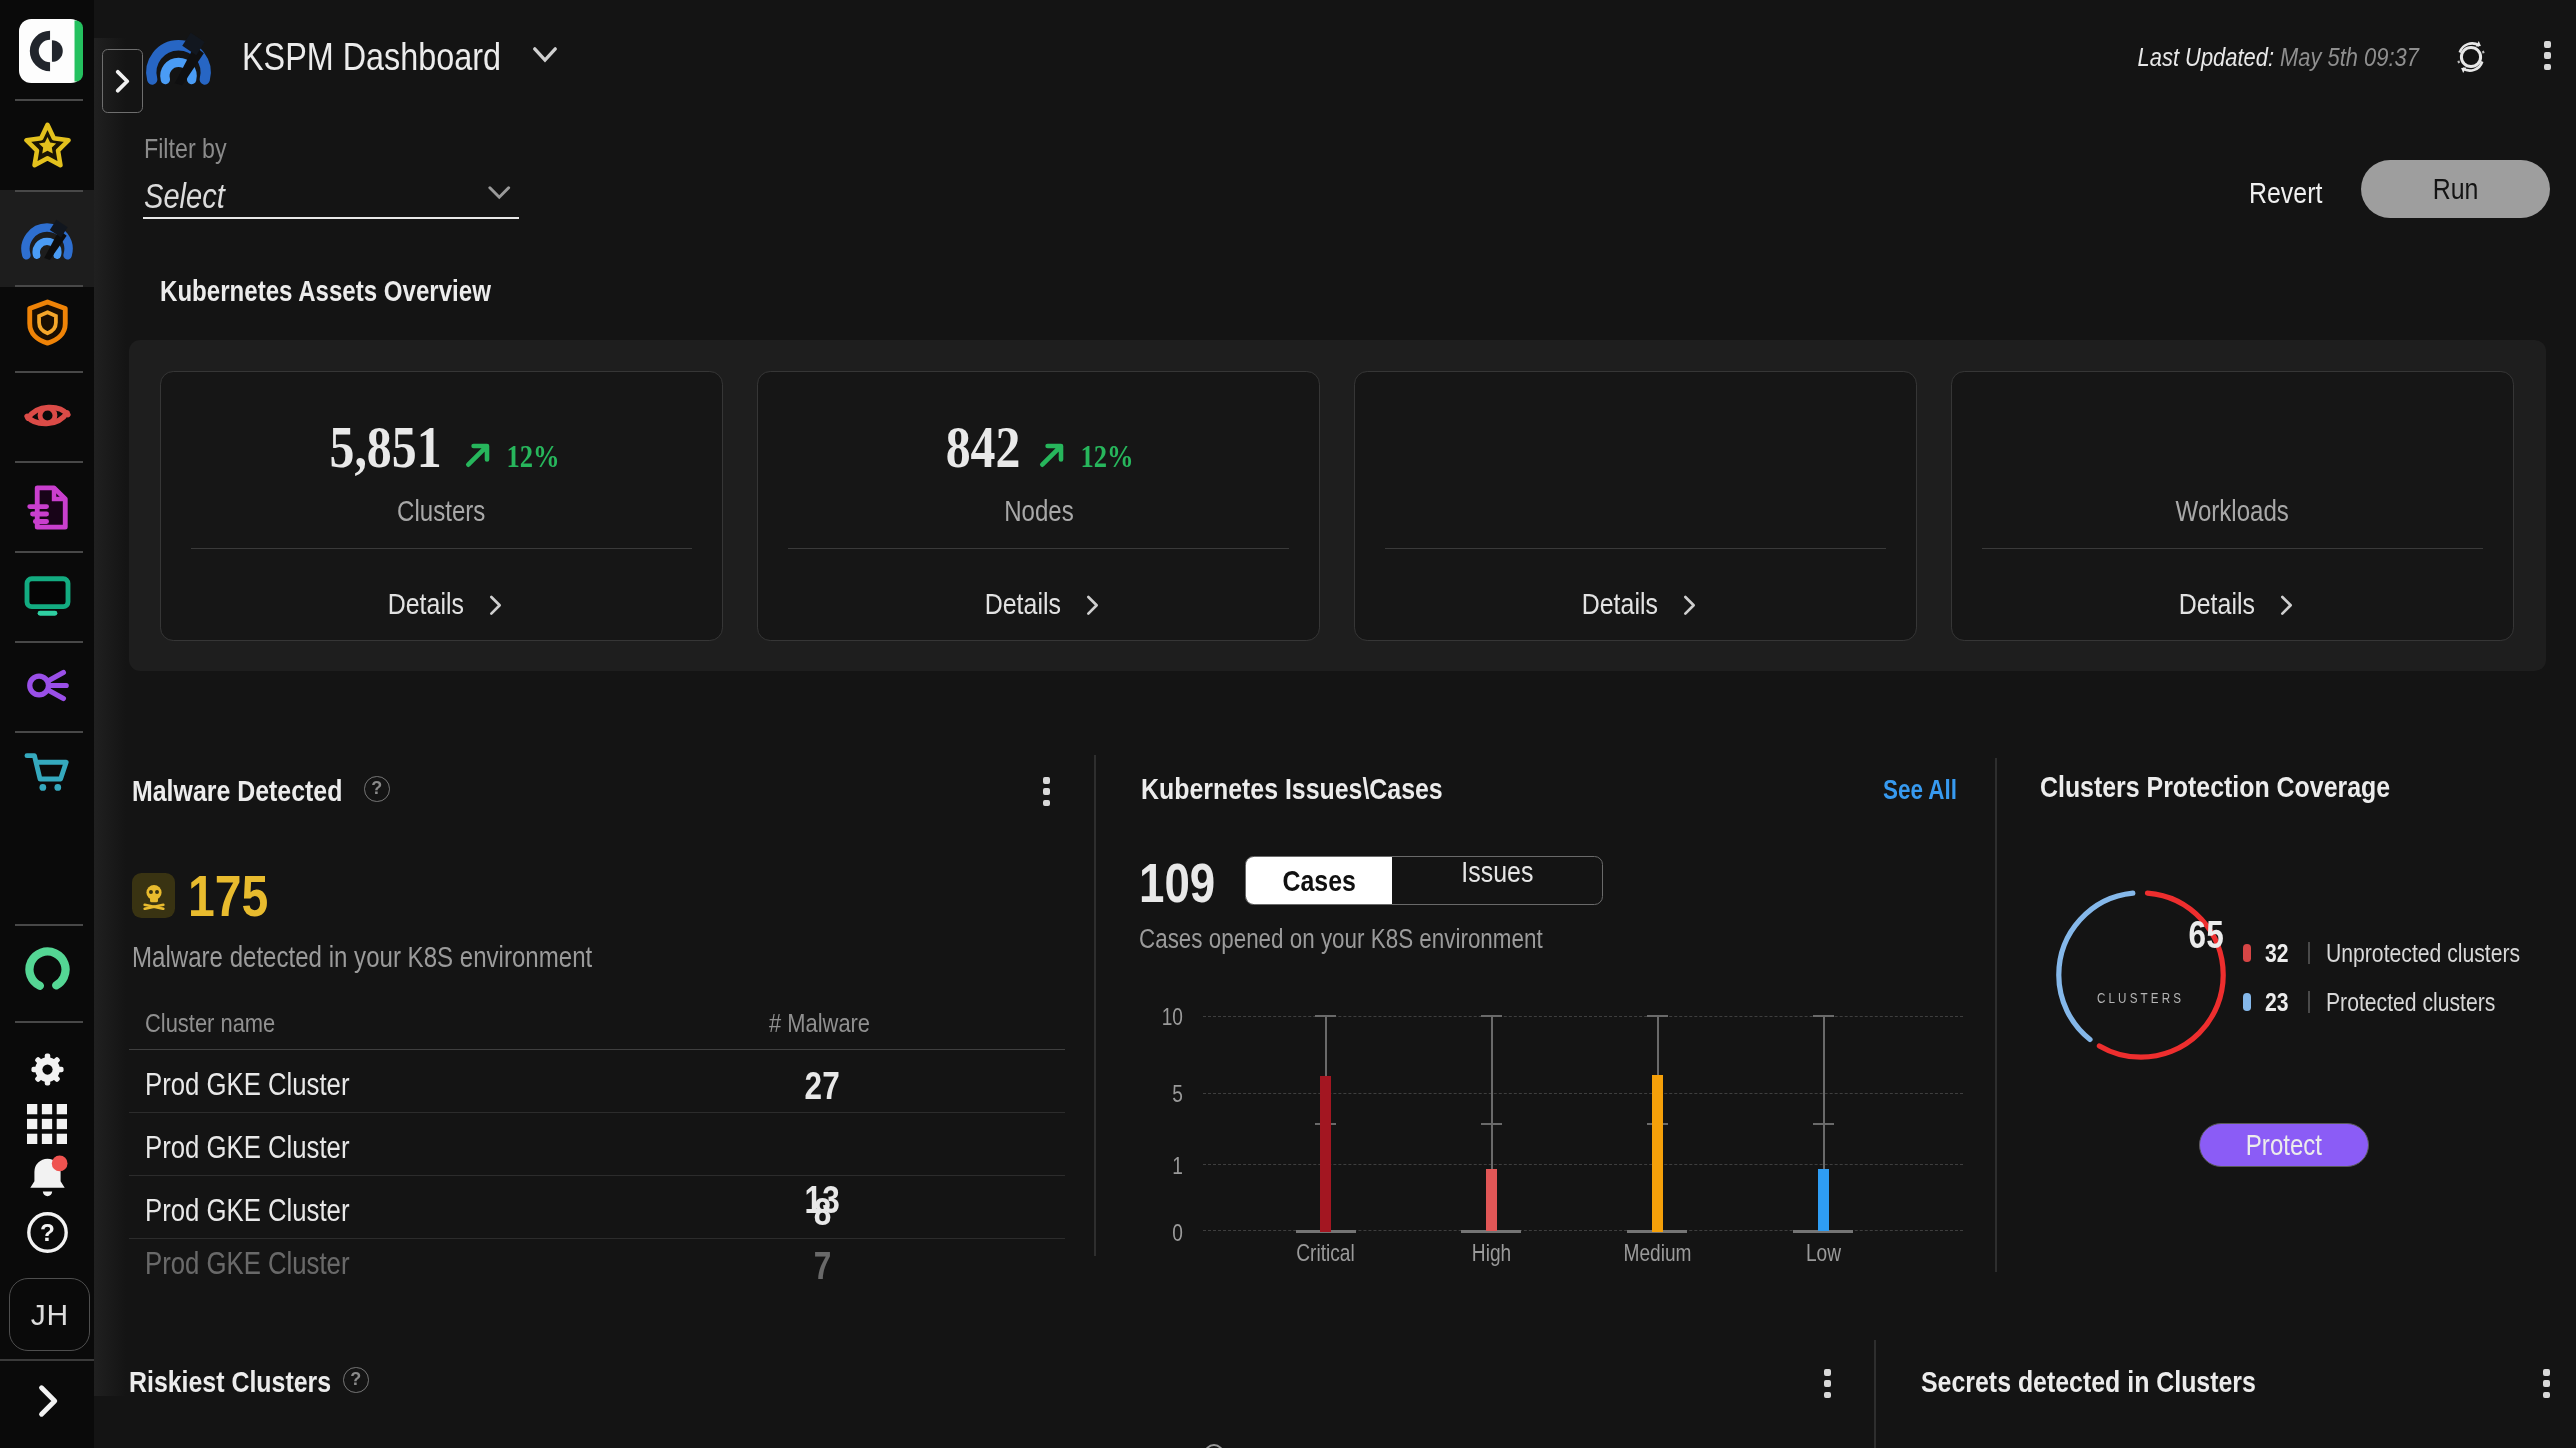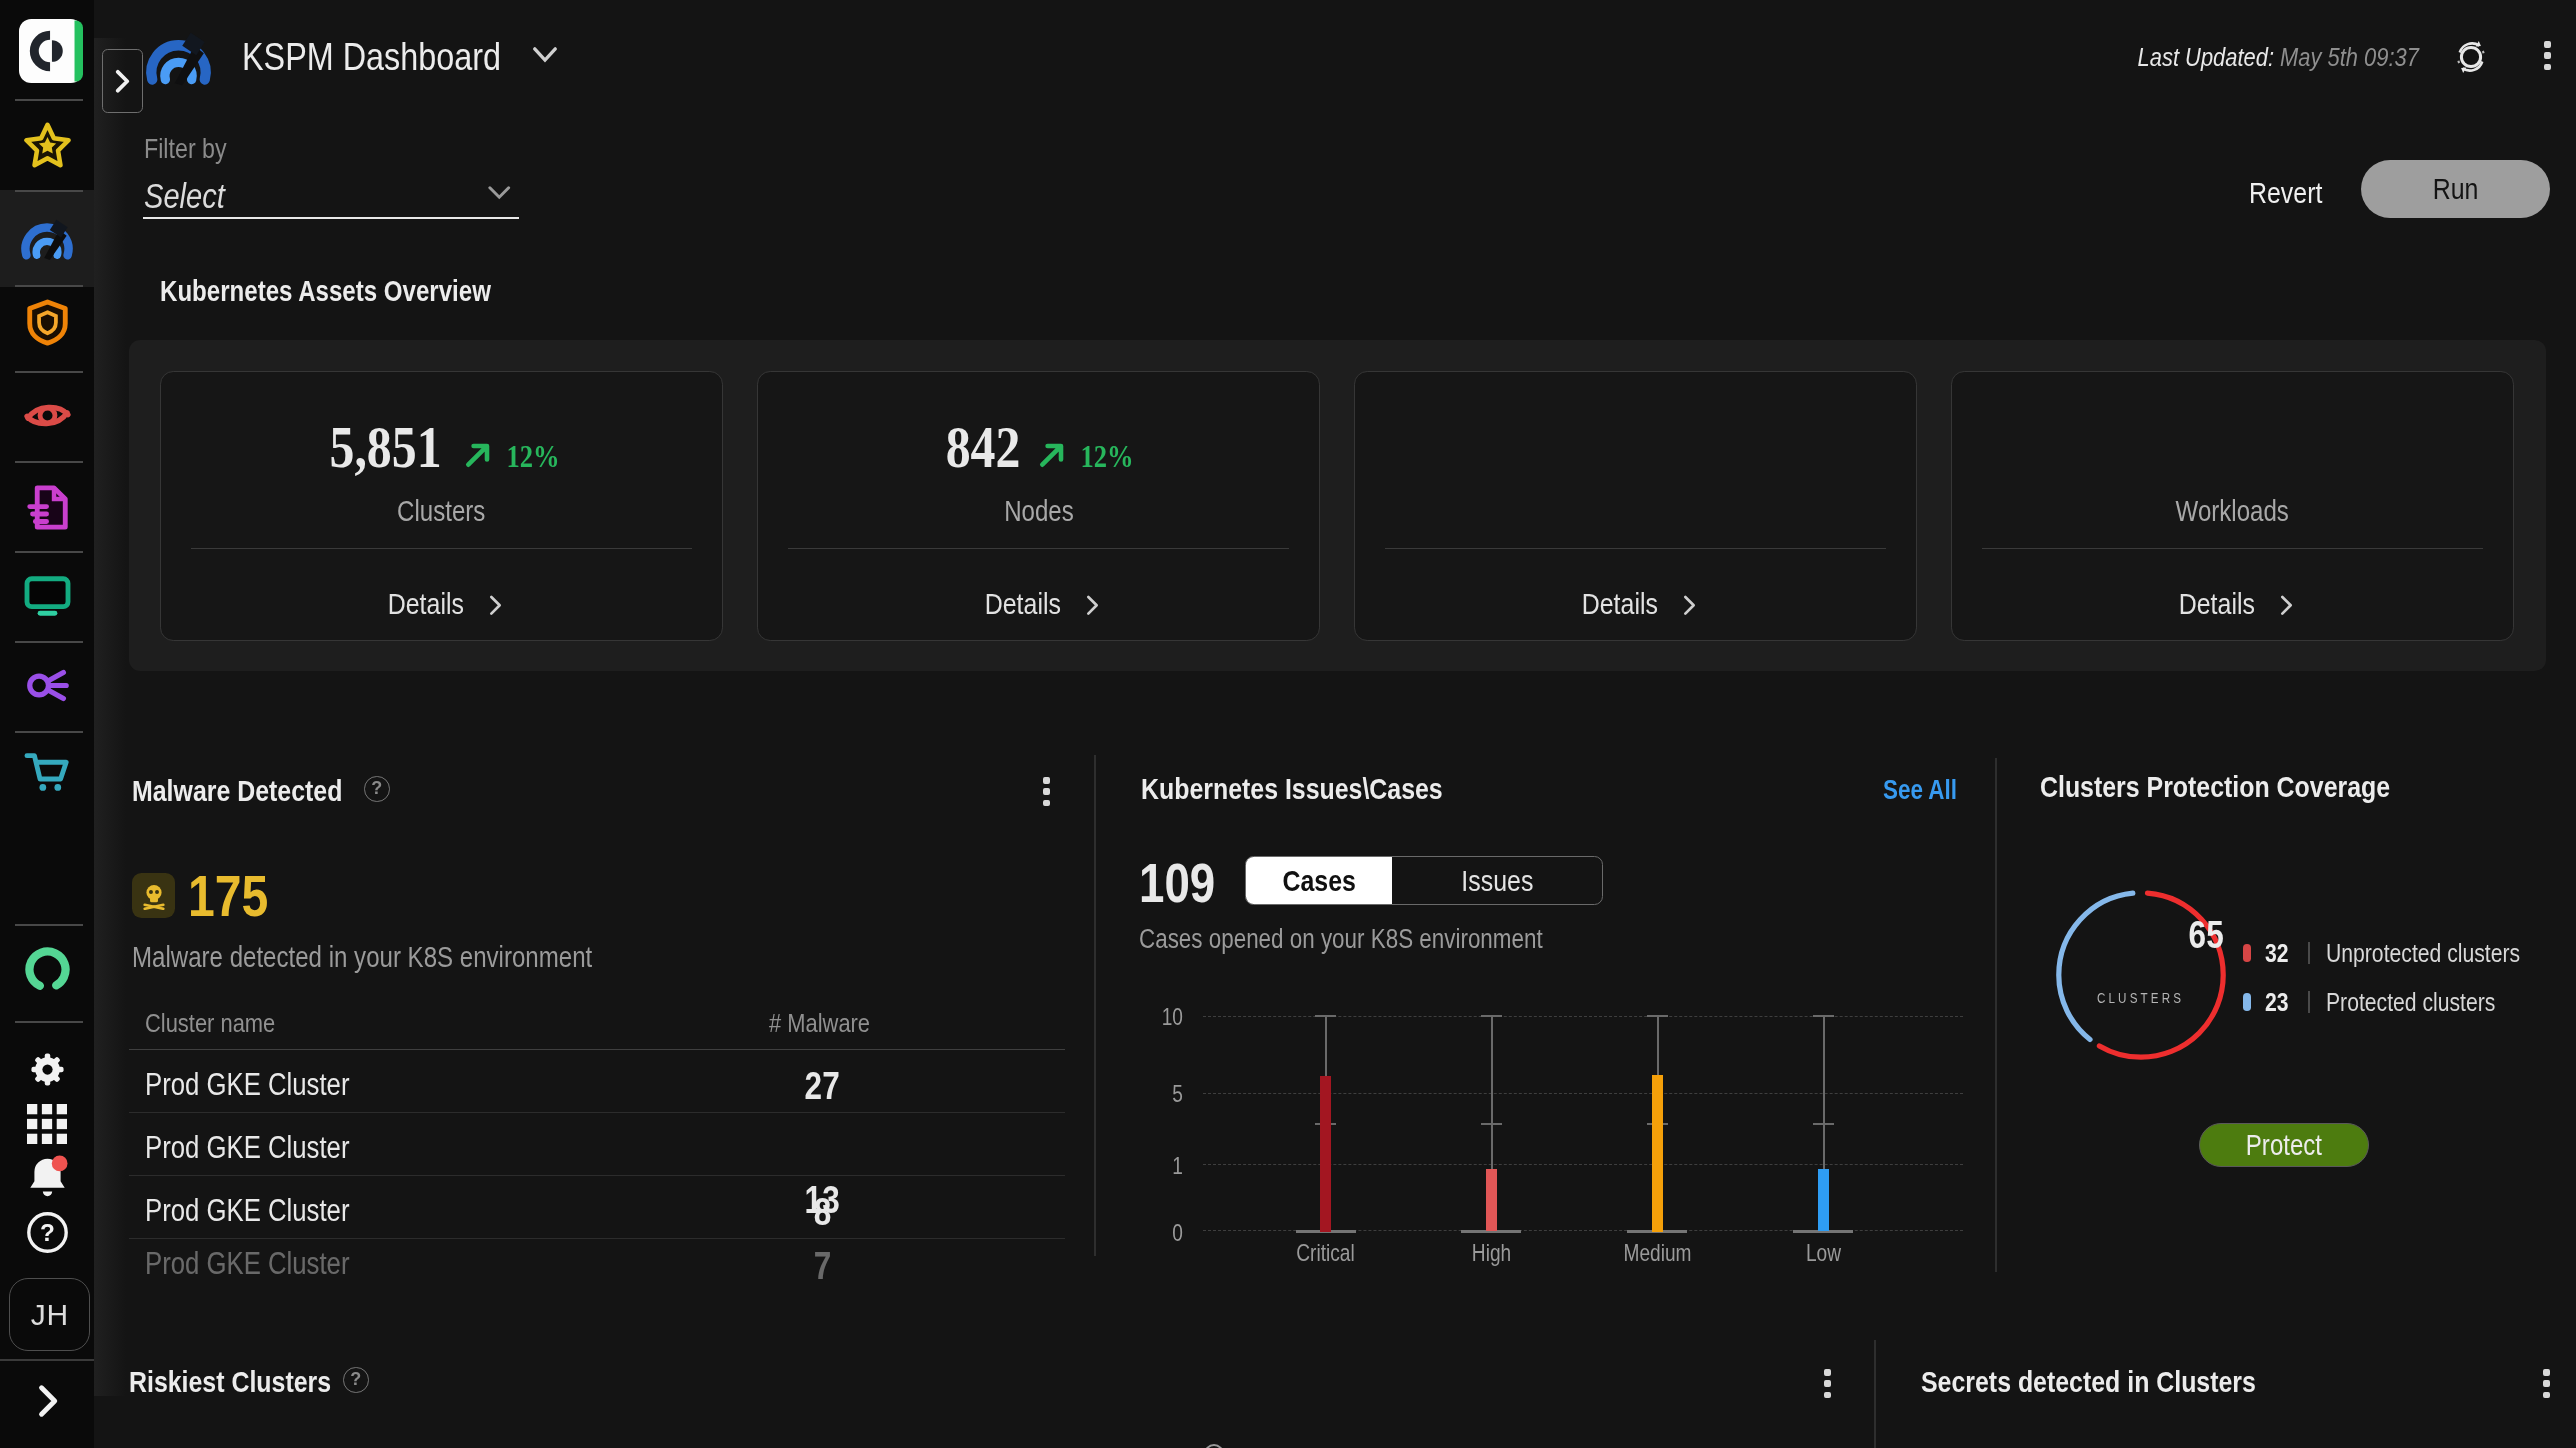--- a/index.html
+++ b/index.html
@@ -323,21 +323,21 @@
   <div class="abs" style="left:766px; top:1247px; width:113px; text-align:center; opacity:.4;"><span class="txc" style="font-size:38px; font-weight:700; color:#e8e8e8;">7</span></div>
 
   <div class="vdiv" style="left:1094px; top:755px; height:501px;"></div>
   <div class="tx ptitle" style="left:1141px; top:774px;">Kubernetes Issues\Cases</div>
   <div class="tx" style="left:1883px; top:777px; font-size:27px; font-weight:700; color:#379af0;">See All</div>
   <div class="tx" style="left:1139px; top:856px; font-size:55px; font-weight:600; color:#e8e8e8;">109</div>
   <div class="abs" style="left:1245px; top:856px; width:358px; height:49px; border:1.9px solid #6a6a6a; border-radius:8.5px; overflow:hidden; display:flex;">
     <div style="width:146px; background:#fff; display:flex; align-items:center; justify-content:center;">
         <span class="txc" style="font-size:30px; font-weight:700; color:#111;">Cases</span>
       </div>
-    <div style="flex:1; display:flex; align-items:center; justify-content:center;">
+    <div style="flex:1; display:flex; align-items:flex-start; justify-content:center;">
         <span class="txc" style="font-size:30px; color:#e4e4e4;">Issues</span>
       </div>
   </div>
   <div class="tx" style="left:1139px; top:926px; font-size:27px; color:#9b9b9b;">Cases opened on your K8S environment</div>
 
   <div class="axlbl" style="left:1126px; top:1005px;">10</div>
   <div class="axlbl" style="left:1126px; top:1082px;">5</div>
   <div class="axlbl" style="left:1126px; top:1154px;">1</div>
   <div class="axlbl" style="left:1126px; top:1221px;">0</div>
   <div class="gridline" style="left:1203px; top:1016px; width:760px;"></div>
@@ -386,21 +386,21 @@
   <div class="abs" style="left:2055px; top:916px; width:172px; text-align:right;"><span class="txc" style="font-size:38px; font-weight:700; color:#ececec;">65</span></div>
   <div class="abs" style="left:2055px; top:989px; width:172px; text-align:center;"><span class="txc" style="font-size:14px; letter-spacing:3.8px; color:#b5b5b5;">CLUSTERS</span></div>
   <div class="abs" style="left:2243px; top:944px; width:7.5px; height:18px; border-radius:3.8px; background:#d64545;"></div>
   <div class="tx" style="left:2265px; top:941px; font-size:25.5px; font-weight:700; color:#ececec;">32</div>
   <div class="abs" style="left:2308px; top:942px; width:1.9px; height:22px; background:#4a4a4a;"></div>
   <div class="tx" style="left:2326px; top:941px; font-size:25.5px; color:#d8d8d8;">Unprotected clusters</div>
   <div class="abs" style="left:2243px; top:993px; width:7.5px; height:18px; border-radius:3.8px; background:#85b8ea;"></div>
   <div class="tx" style="left:2265px; top:990px; font-size:25.5px; font-weight:700; color:#ececec;">23</div>
   <div class="abs" style="left:2308px; top:991px; width:1.9px; height:22px; background:#4a4a4a;"></div>
   <div class="tx" style="left:2326px; top:990px; font-size:25.5px; color:#d8d8d8;">Protected clusters</div>
-  <div class="abs" style="left:2199px; top:1123px; width:170px; height:44px; border:1.9px solid #5a5a5a; border-radius:22.6px; background:#4d7c0f;
+  <div class="abs" style="left:2199px; top:1123px; width:170px; height:44px; border:1.9px solid #5a5a5a; border-radius:22.6px; background:#8b5cf6;
     display:flex;align-items:center;justify-content:center;">
       <span class="txc" style="font-size:29px; color:#ececec;">Protect</span>
     </div>
 
   <div class="tx ptitle" style="left:129px; top:1367px;">Riskiest Clusters</div>
   <div class="qcirc" style="left:343px; top:1367px;">?</div>
   <div class="kebab" style="left:1824px; top:1369px;">
       <span></span>
       <span></span>
       <span></span>

